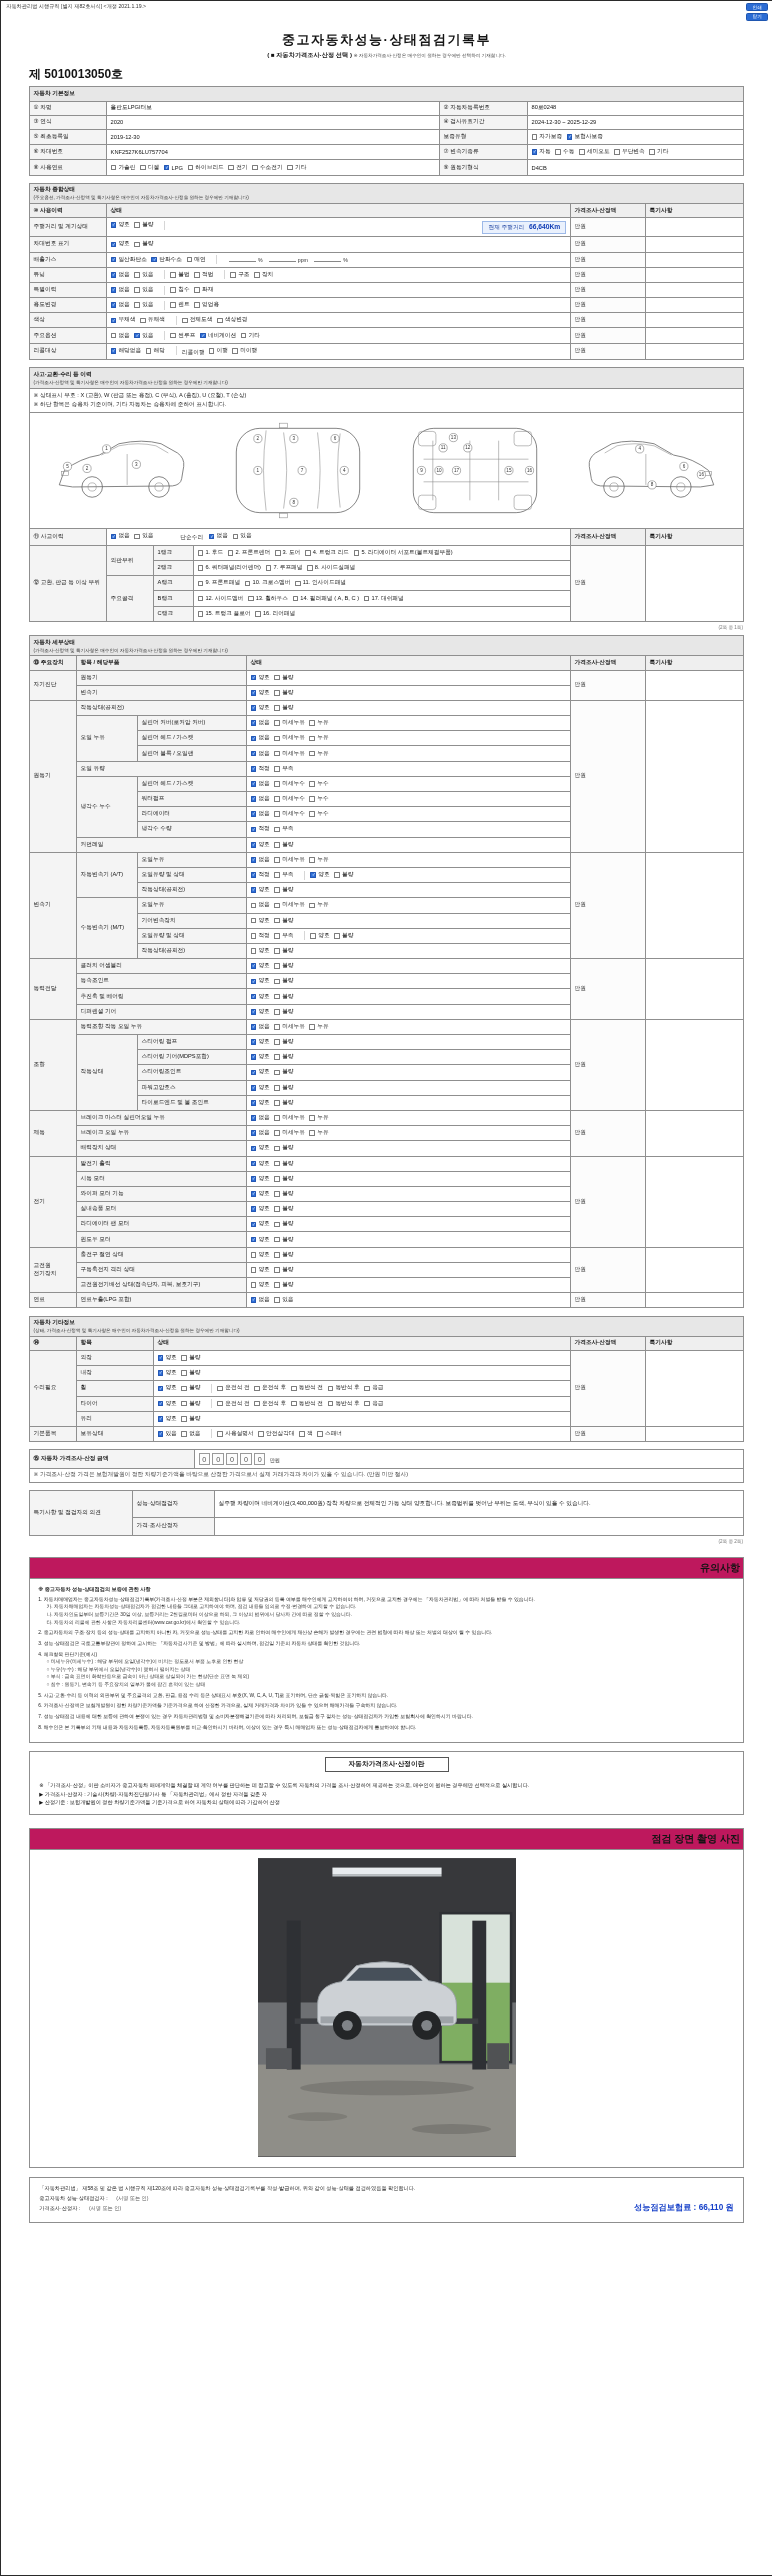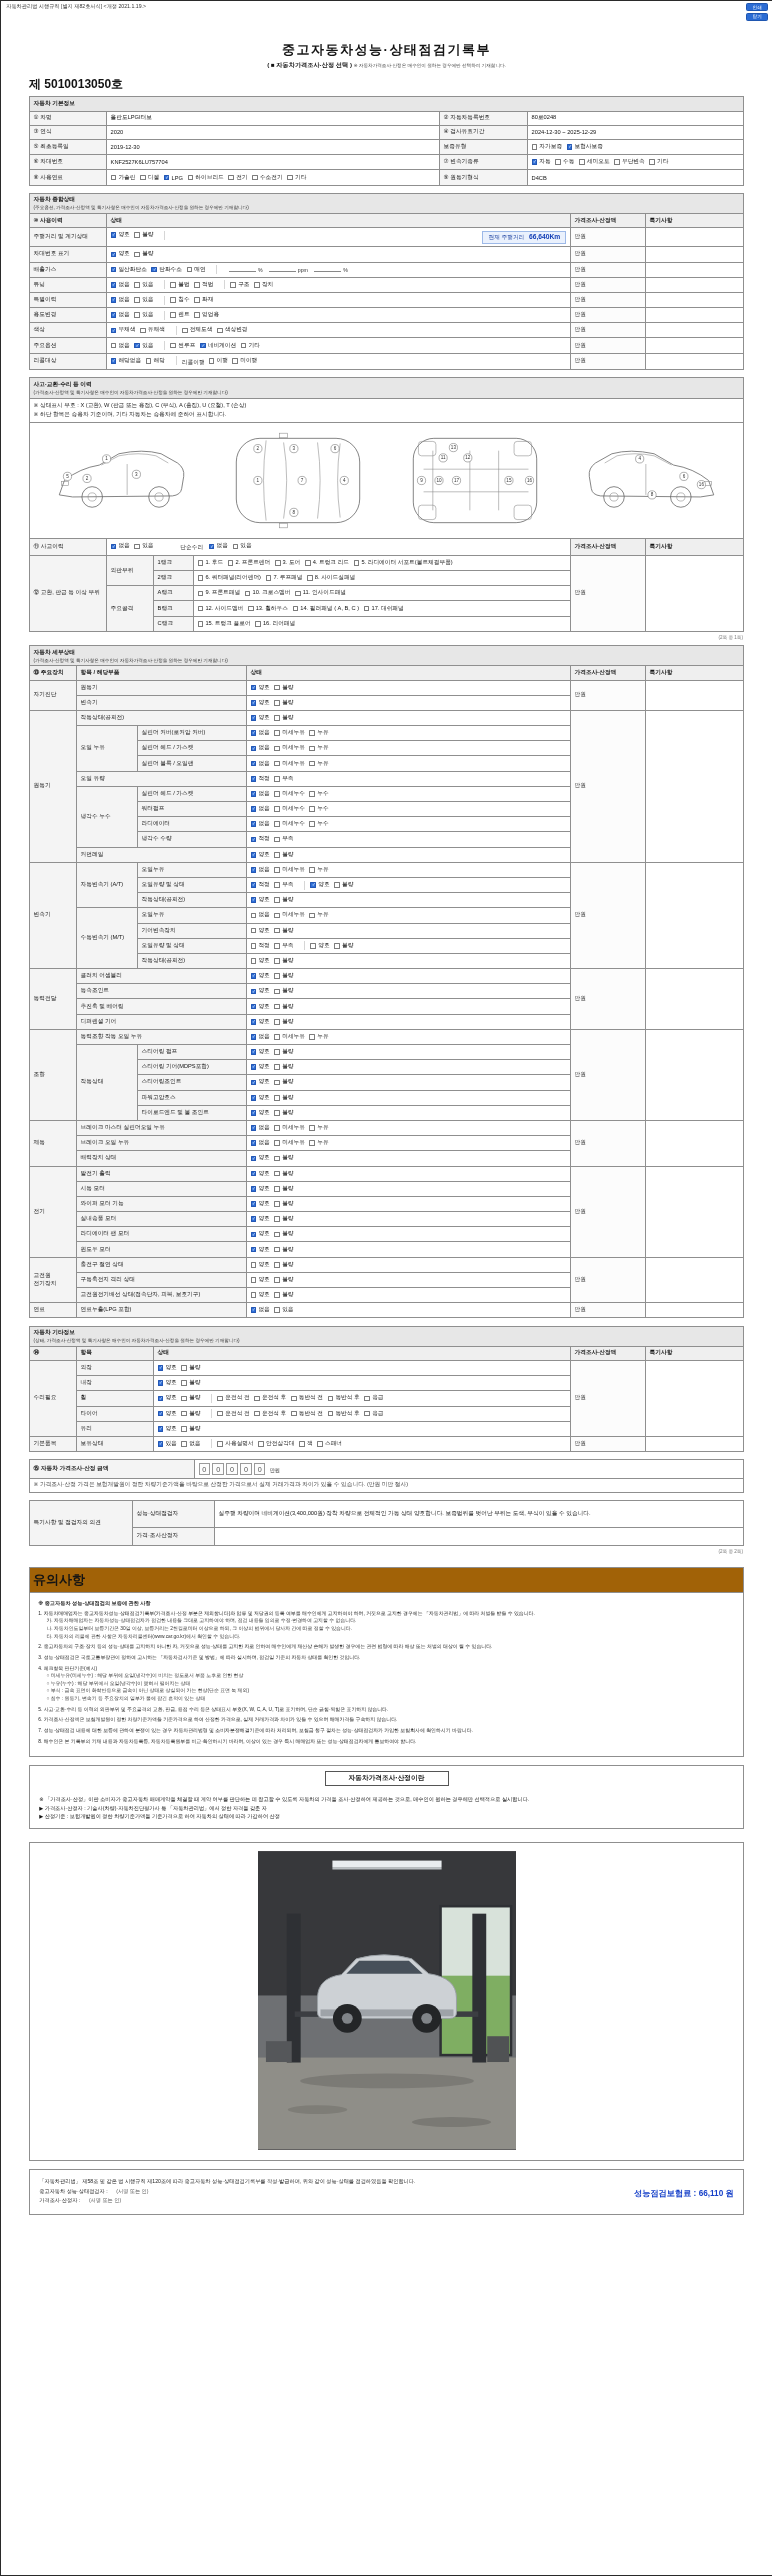--- a/index.html
+++ b/index.html
@@ -2,21 +2,21 @@
 <html style="font-size:8.2px"><head>
 <meta charset="utf-8">
 <style>
   *{box-sizing:border-box}
   html,body{margin:0;padding:0;background:#e9e9e9;font-family:"Liberation Sans","DejaVu Sans",sans-serif;color:#141414}
   .sheet{width:773px;height:2576px;margin:0 auto;background:#fff;border:0.5px solid #2a2a2a;overflow:hidden;position:relative}
   .topbar{display:flex;justify-content:space-between;align-items:flex-start;padding:2.1px 4.1px 0 5.2px;font-size:5.2px;color:#333}
   .badges{display:flex;flex-direction:column;gap:1.5px;align-items:flex-end}
   .badge{background:#2b6cd4;color:#fff;border:0.5px solid #1f56b0;border-radius:1.5px;font-size:4.6px;padding:0.5px 5.2px;cursor:pointer;font-family:inherit}
   .inner{padding:0 28px}
-  .title{text-align:center;font-size:13px;font-weight:bold;letter-spacing:1.5px;margin-top:20px}
+  .title{text-align:center;font-size:13px;font-weight:bold;letter-spacing:1.5px;margin-top:10px}
   .subtitle{text-align:center;font-size:6.2px;font-weight:bold;margin-top:2.6px}
   .tiny{font-size:4.6px;color:#444;font-weight:normal}
   .docno{font-size:12px;font-weight:bold;margin:6.2px 0 3.1px}
   table.f{width:100%;border-collapse:collapse;table-layout:fixed;margin-bottom:7.2px}
   .f th,.f td{border:0.5px solid #8f8f8f;font-size:5.7px;padding:2.6px 3.6px;vertical-align:middle;word-break:keep-all;text-align:left}
   .sechead{background:#e7e7e7;text-align:center;font-weight:bold;font-size:7.2px;padding:3.1px}
   .secnote{font-weight:normal;font-size:4.6px;color:#333;display:block;margin-top:1px}
   .lbl{background:#f4f4f4;text-align:center;font-weight:normal}
   .colh{background:#efefef;text-align:center;font-weight:bold}
   .price{text-align:right;color:#333;background:#fcfcfc}
@@ -30,29 +30,29 @@
   .milebox{float:right;background:#eaf1fd;border:0.5px solid #9db9e8;padding:1px 5.2px;font-size:5.7px;color:#1a3f9e}
   .milebox b{font-size:6.7px;color:#0f3bb4;margin-left:3.1px}
   .slot{display:inline-block;width:27px;border-bottom:0.5px solid #888;height:6.2px;margin:0 2.1px 0 6.2px}
   .unit{font-size:5.2px;color:#333}
   .pagemark{text-align:right;font-size:4.6px;color:#777;margin:-4.1px 1px 5.2px 0}
   .exlabel{font-size:5.7px}
   .device{font-size:5.7px}
   .digit{display:inline-block;width:11.3px;height:12.4px;border:0.5px solid #9a9a9a;margin-right:2.6px;text-align:center;font-size:7.2px;line-height:12.4px;color:#555;background:#fdfdfd}
   .vnote{font-size:4.6px;color:#444;padding:2.1px 3.6px}
   .block{border:0.5px solid #8f8f8f;margin-bottom:8.2px}
-  .blockhead{background:#a16207;border-bottom:0.5px solid #8f8f8f;text-align:left;font-weight:bold;font-size:13px;padding:3.1px}
+  .blockhead{background:#be185d;border-bottom:0.5px solid #8f8f8f;text-align:right;font-weight:bold;font-size:10px;padding:3.1px}
   .n-wrap{padding:5.2px 8.2px 7.2px;font-size:4.9px;line-height:1.55;color:#222}
   .n-intro{font-weight:bold;margin-bottom:3.1px;font-size:5.2px}
   .n-item{margin-bottom:3.1px}
   .n-sub{margin-left:8.2px;color:#333}
   .ex-wrap{padding:5.2px 9.3px 7.2px;font-size:5.2px;line-height:1.6}
   .ex-title{display:block;width:124px;margin:5.2px auto 4.1px;border:0.5px solid #555;text-align:center;font-weight:bold;font-size:6.7px;padding:2.1px 0}
   .photo-body{padding:8.2px;text-align:center}
-  .sign-body{display:flex;justify-content:space-between;align-items:center;padding:6.2px 9.3px 8.2px;gap:22px}
+  .sign-body{display:flex;justify-content:space-between;align-items:flex-end;padding:6.2px 9.3px 8.2px;gap:22px}
   .sign-lines{font-size:5.2px;line-height:1.9;color:#222;flex:1}
   .sig-suffix{color:#555;margin-left:7.2px}
   .fee{font-size:8.2px;font-weight:bold;color:#1741c9;white-space:nowrap;margin-top:4.1px}
   .diagrams{display:flex;justify-content:space-around;align-items:center;padding:3.1px 0}
   .dg{flex:none}
   svg .ln{fill:none;stroke:#6a6a6a;stroke-width:1.6;stroke-linejoin:round}
   svg .ln2{fill:none;stroke:#8a8a8a;stroke-width:1.1}
   .legend{font-size:5.2px;color:#222;line-height:1.6}
 </style>
 </head>
@@ -1308,20 +1308,21 @@
     <div class="block">
       <span class="ex-title">자동차가격조사·산정이란</span>
       <div class="ex-wrap" id="explain-lines">
           <div>※ 「가격조사·산정」이란 소비자가 중고자동차 매매계약을 체결할 때 계약 여부를 판단하는 데 참고할 수 있도록 자동차의 가격을 조사·산정하여 제공하는 것으로, 매수인이 원하는 경우에만 선택적으로 실시합니다.</div>
           <div>▶ 가격조사·산정자 : 기술사(차량)·자동차진단평가사 등 「자동차관리법」에서 정한 자격을 갖춘 자</div>
           <div>▶ 산정기준 : 보험개발원이 정한 차량기준가액을 기준가격으로 하여 자동차의 상태에 따라 가감하여 산정</div>
         </div>
     </div>
 
     <div class="block" style="margin-top:13.4px">
+      <div class="blockhead">점검 장면 촬영 사진</div>
       <div class="photo-body">
         <svg width="258" height="299" viewBox="0 0 520 600" style="background:#4a4b4e">
           <rect width="520" height="600" fill="#4a4b4e"></rect>
           <rect width="520" height="290" fill="#37383b"></rect>
           <rect x="0" y="290" width="520" height="130" fill="#6e7073"></rect>
           <rect x="0" y="415" width="520" height="185" fill="#8f8e88"></rect>
           <rect x="150" y="18" width="220" height="13" fill="#e8ecef"></rect>
           <rect x="150" y="31" width="220" height="5" fill="#babfc3"></rect>
           <rect x="368" y="110" width="142" height="300" fill="#d8e2da"></rect>
           <rect x="368" y="250" width="142" height="160" fill="#7fae62"></rect>

